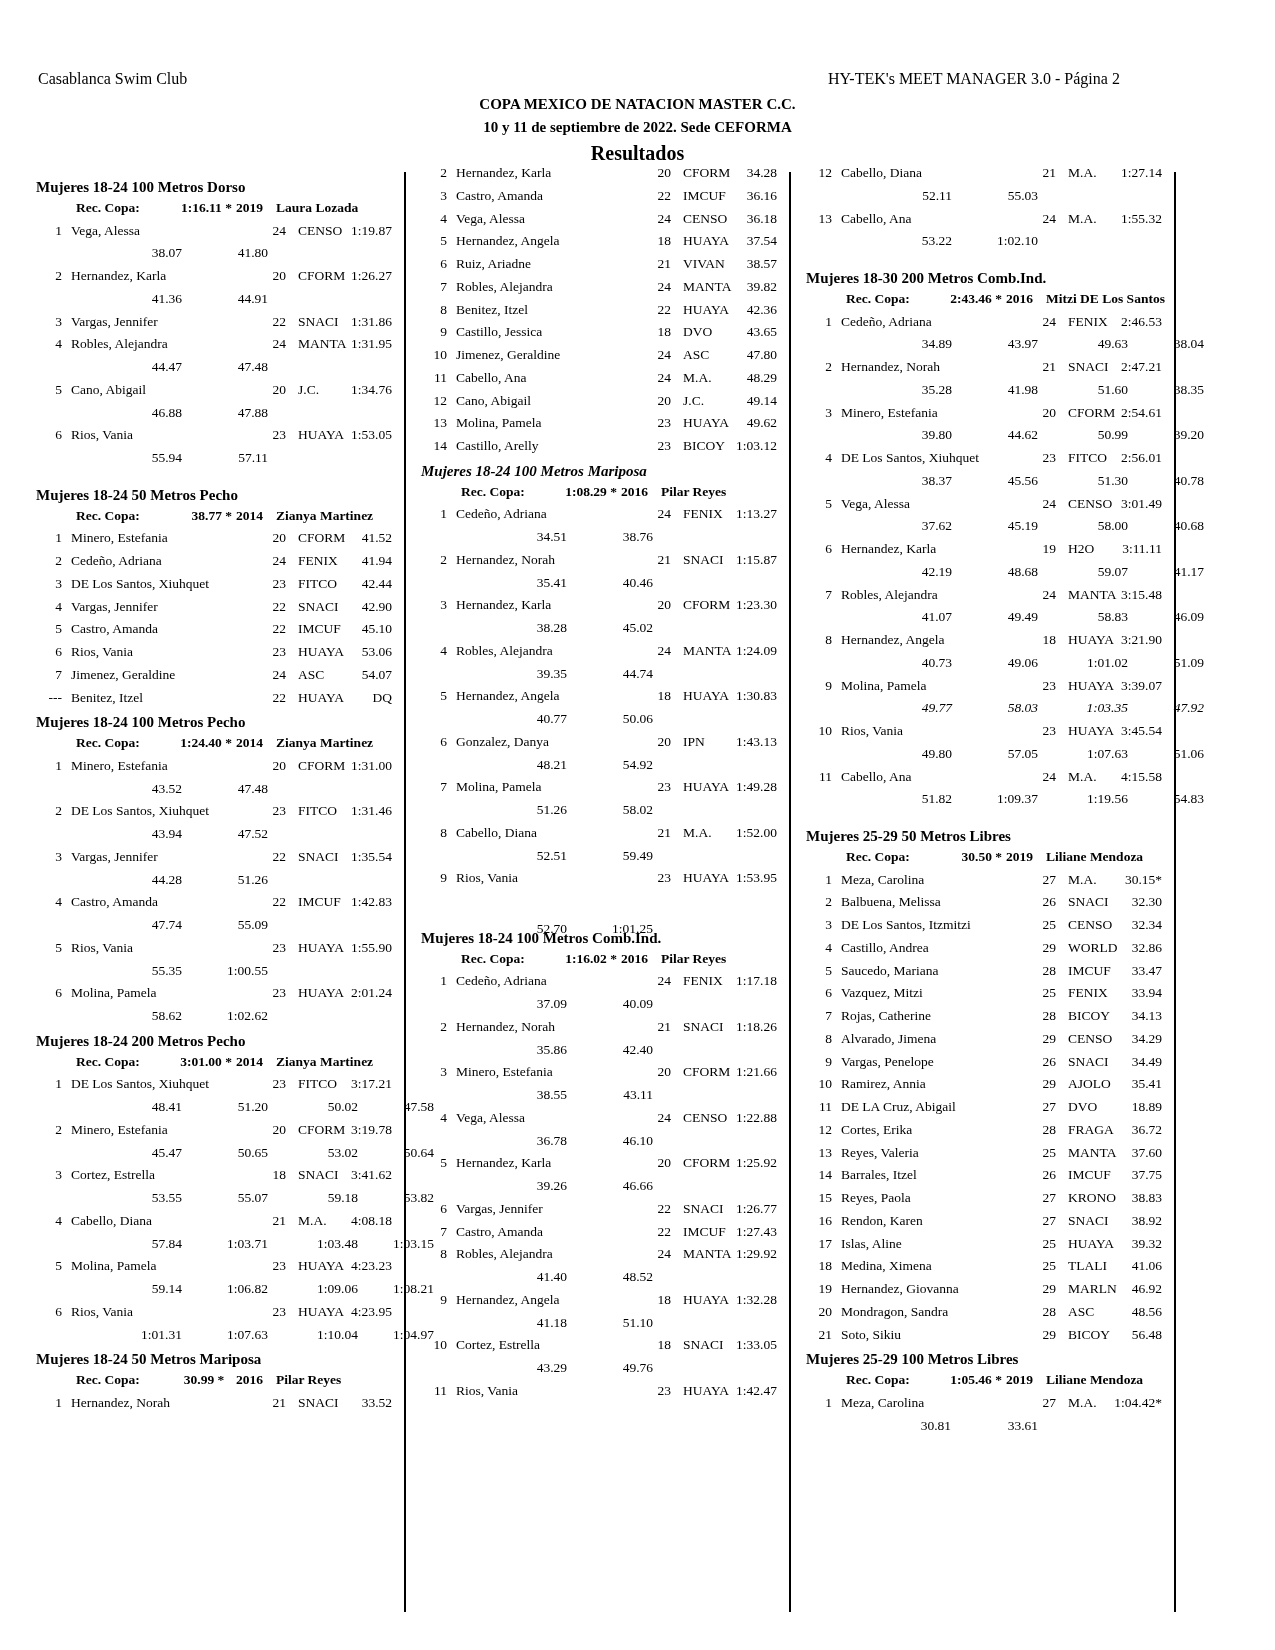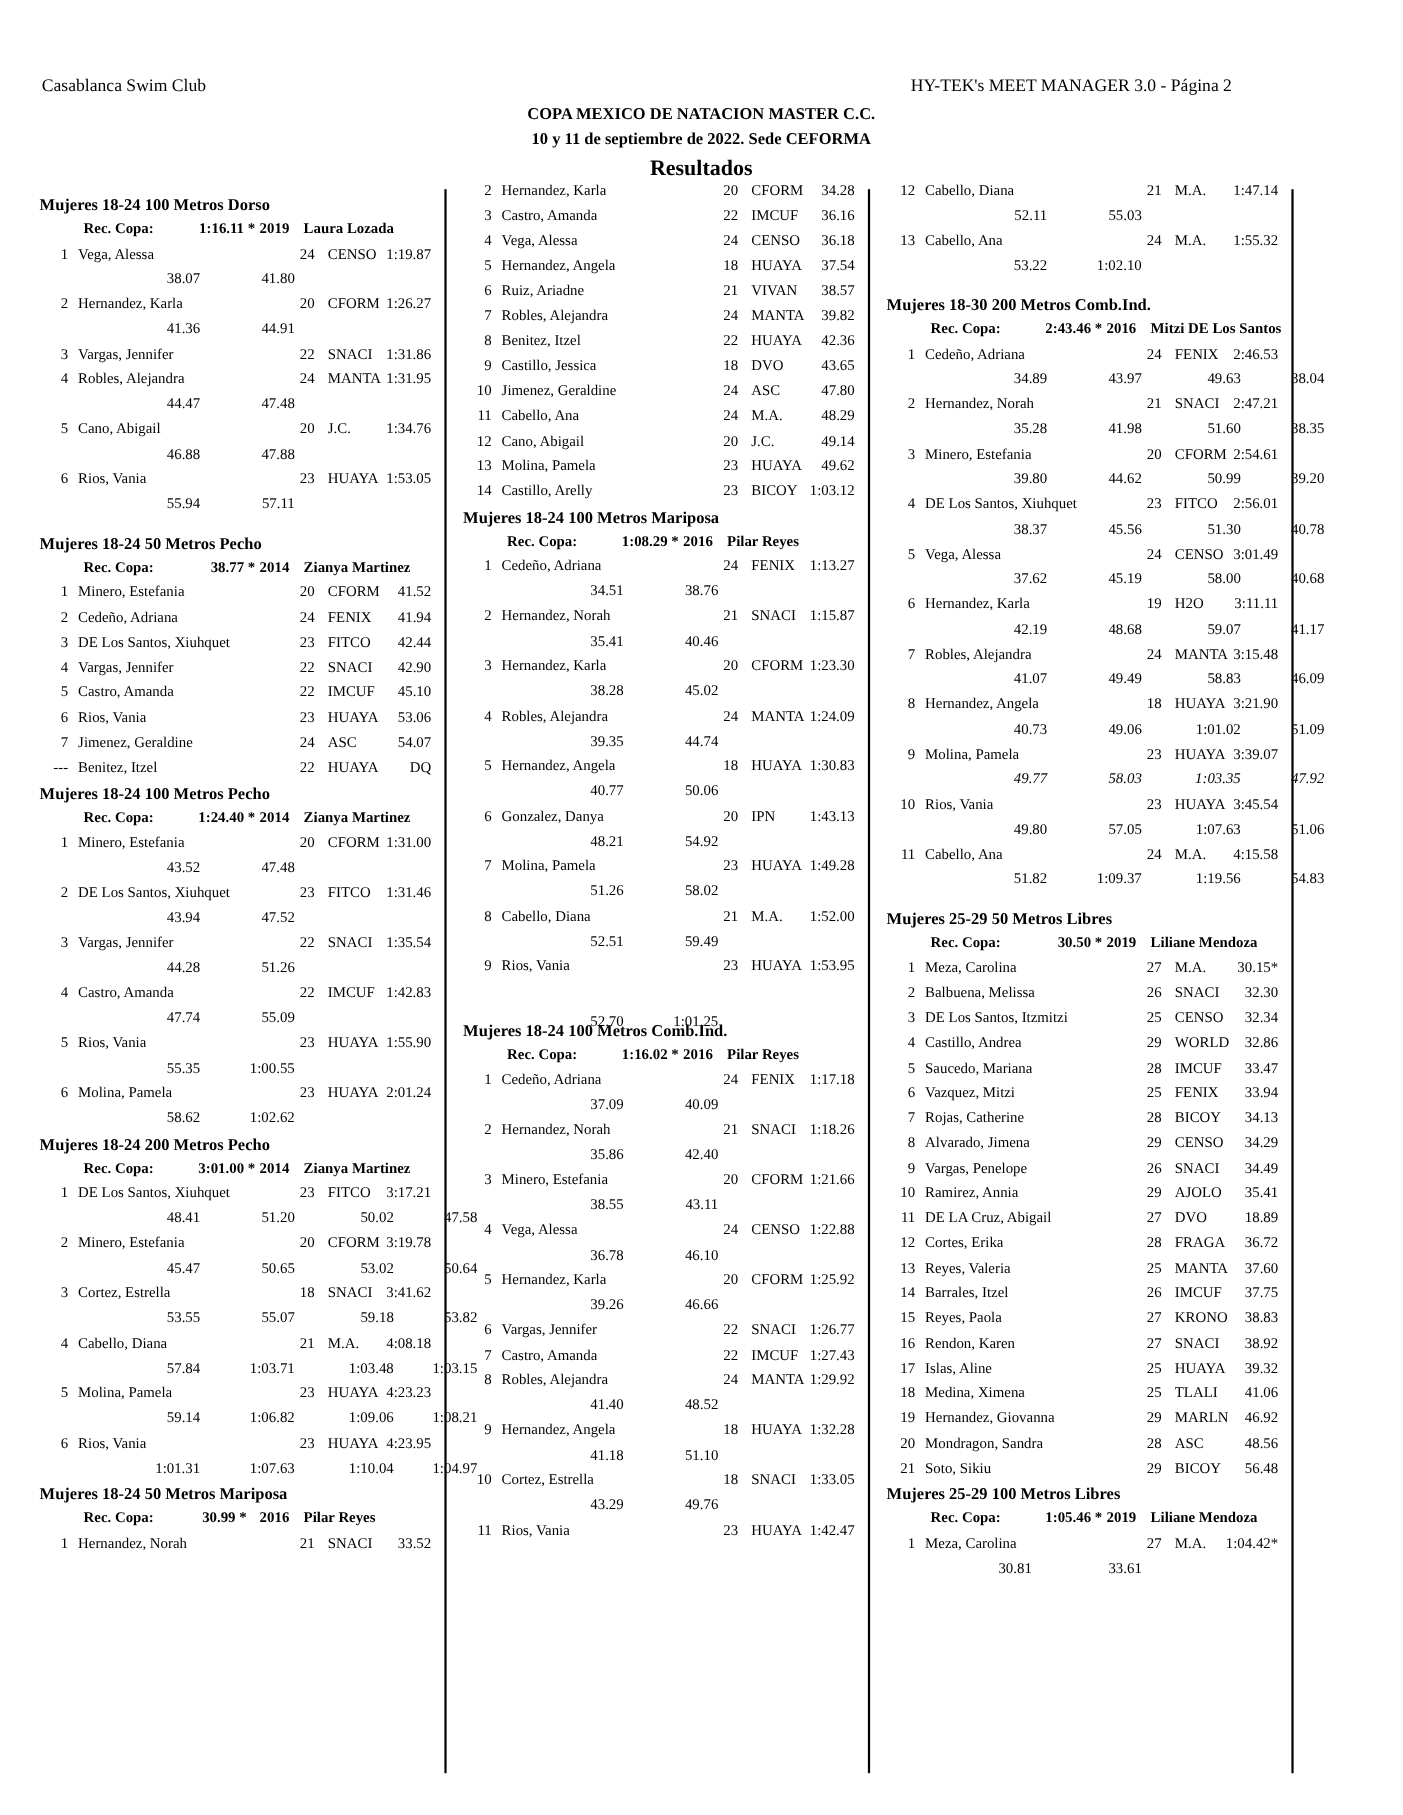--- a/index.html
+++ b/index.html
@@ -441,21 +441,21 @@
         <span style="left:262px">HUAYA</span>
         <span style="left:296px; width:60px; text-align:right">49.62</span>
       </div>
       <div class="row" style="left:421px; top:436px; width:360px;">
         <span style="left:0; width:26px; text-align:right">14</span>
         <span style="left:35px">Castillo, Arelly</span>
         <span style="left:214px; width:36px; text-align:right">23</span>
         <span style="left:262px">BICOY</span>
         <span style="left:296px; width:60px; text-align:right">1:03.12</span>
       </div>
-      <div class="row" style="left: 421px; top: 460.75px; width: 360px;">
+      <div class="row" style="left: 421px; top: 460.75px; width: 360px; font-style: italic;">
         <span class="ev-title" style="left:0">Mujeres 18-24 100 Metros Mariposa</span>
       </div>
       <div class="row" style="left:421px; top:481.5px; width:360px;">
         <span class="rec" style="left:40px">Rec. Copa:</span>
         <span class="rec" style="left:116px; width:80px; text-align:right">1:08.29 *</span>
         <span class="rec" style="left:200px">2016</span>
         <span class="rec" style="left:240px">Pilar Reyes</span>
       </div>
       <div class="row" style="left:421px; top:504.25px; width:360px;">
         <span style="left:0; width:26px; text-align:right">1</span>
@@ -674,21 +674,21 @@
         <span style="left:262px">HUAYA</span>
         <span style="left:296px; width:60px; text-align:right">1:42.47</span>
       </div>
     </div>
   <div id="col-2" class="col">
       <div class="row" style="left:806px; top:163px; width:360px;">
         <span style="left:0; width:26px; text-align:right">12</span>
         <span style="left:35px">Cabello, Diana</span>
         <span style="left:214px; width:36px; text-align:right">21</span>
         <span style="left:262px">M.A.</span>
-        <span style="left:296px; width:60px; text-align:right">1:47.14</span>
+        <span style="left:296px; width:60px; text-align:right">1:27.14</span>
       </div>
       <div class="row" style="left: 806px; top: 185.75px; width: 380px;">
         <span style="right:234px; text-align:right">52.11</span>
         <span style="right:148px; text-align:right">55.03</span>
       </div>
       <div class="row" style="left:806px; top:208.5px; width:360px;">
         <span style="left:0; width:26px; text-align:right">13</span>
         <span style="left:35px">Cabello, Ana</span>
         <span style="left:214px; width:36px; text-align:right">24</span>
         <span style="left:262px">M.A.</span>
@@ -1016,17 +1016,17 @@
         <span class="rec" style="left:240px">Liliane Mendoza</span>
       </div>
       <div class="row" style="left:806px; top:1392.75px; width:360px;">
         <span style="left:0; width:26px; text-align:right">1</span>
         <span style="left:35px">Meza, Carolina</span>
         <span style="left:214px; width:36px; text-align:right">27</span>
         <span style="left:262px">M.A.</span>
         <span style="left:296px; width:60px; text-align:right">1:04.42*</span>
       </div>
       <div class="row" style="left: 806px; top: 1415.5px; width: 380px;">
-        <span style="right:248px; text-align:center">30.81</span>
+        <span style="right:235px; text-align:center">30.81</span>
         <span style="right:148px; text-align:right">33.61</span>
       </div>
     </div>
 </div>
 
 </body></html>

